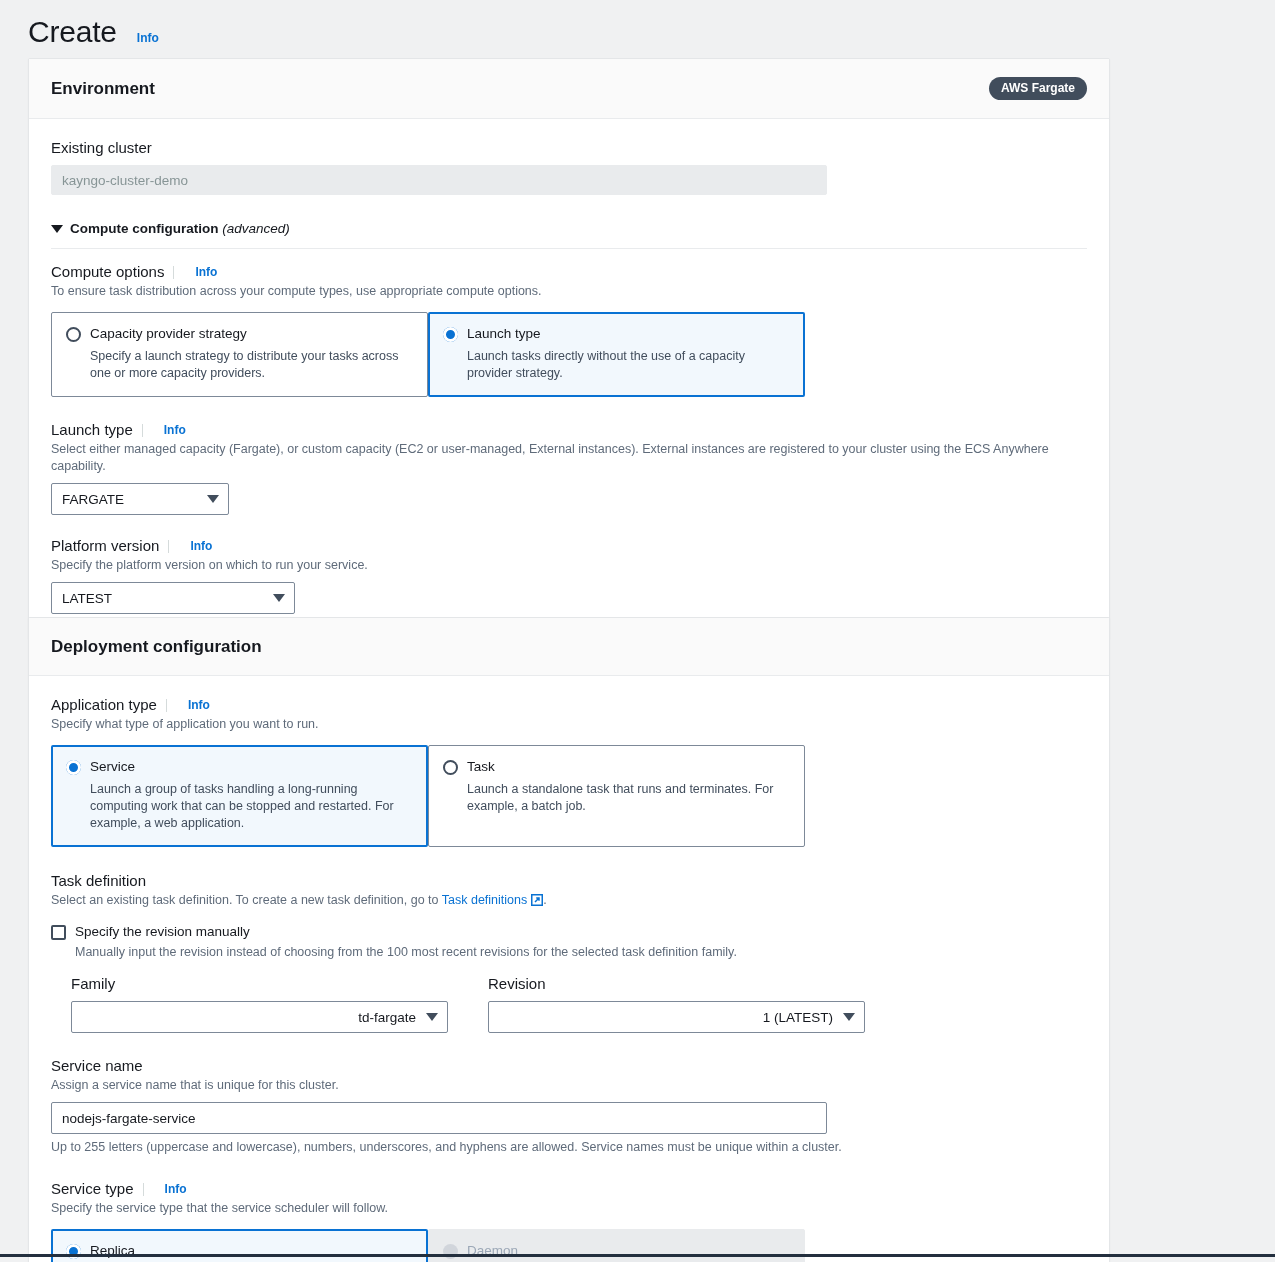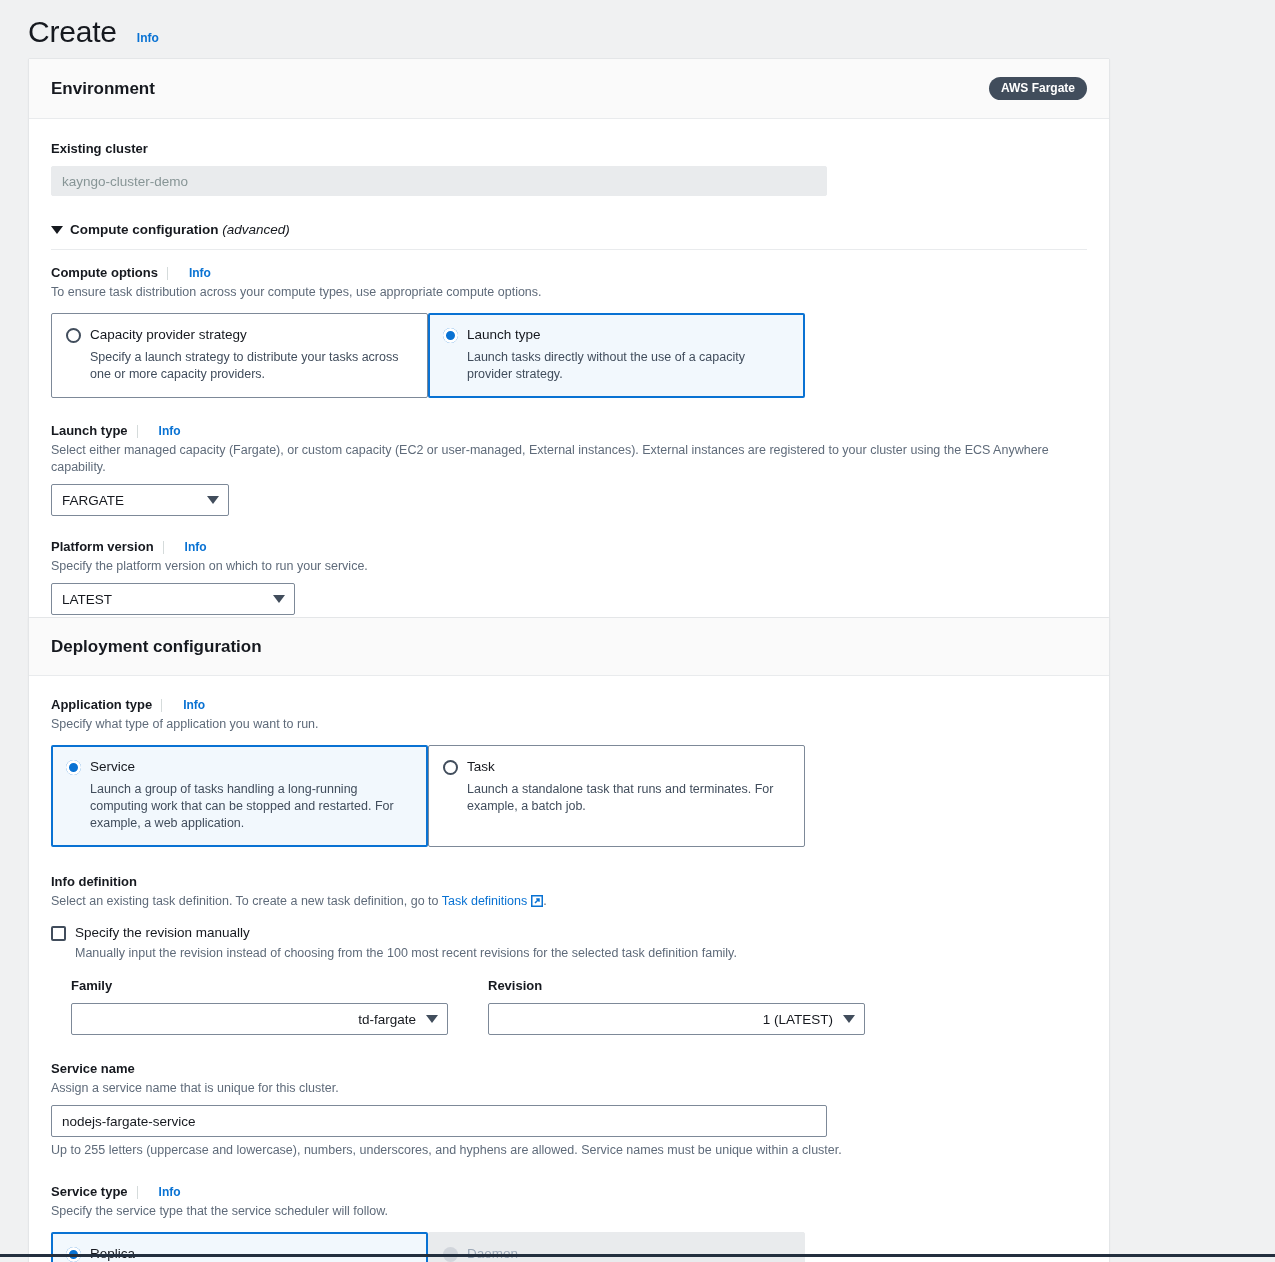--- a/index.html
+++ b/index.html
@@ -47,21 +47,21 @@
     font-size: 12px; font-weight: 700;
     border-radius: 14px; padding: 4px 12px 5px 12px;
     line-height: 14px; white-space: nowrap;
   }
   .card-body { padding: 20px 22px 24px 22px; }
 
   
   .field { margin-bottom: 0; }
   .label-row { display: flex; align-items: center; gap: 9px; }
   .label {
-    font-size: 13px; font-weight: 700; color: #16191f; line-height: 18px;
+    font-size: 15px; font-weight: 400; color: #16191f; line-height: 18px;
   }
   .sep { width: 1px; height: 13px; background: #d5dbdb; }
   .desc {
     font-size: 12.5px; color: #5f6b7a; line-height: 17px; margin-top: 2px;
   }
   .hint {
     font-size: 12.5px; color: #5f6b7a; line-height: 17px; margin-top: 5px;
   }
 
   .input-disabled {
@@ -263,21 +263,21 @@
             <div class="tile-top">
               <span class="radio"></span>
               <span class="tile-label">Task</span>
             </div>
             <div class="tile-desc">Launch a standalone task that runs and terminates. For example, a batch job.</div>
           </div>
         </div>
       </div>
 
       <div class="field" style="margin-top:25px;">
-        <span class="label">Info definition</span>
+        <span class="label">Task definition</span>
         <div class="desc"><span>Select an existing task definition. To create a new task definition, go to </span><a class="link">Task definitions</a><span class="ext-icon"><svg width="12" height="12" viewBox="0 0 12 12">
                 <rect x="0.75" y="0.75" width="10.5" height="10.5" fill="none" stroke="#0972d3" stroke-width="1.5"></rect>
                 <path d="M4 8 L8 4 M5.2 4 L8 4 L8 6.8" fill="none" stroke="#0972d3" stroke-width="1.5"></path>
               </svg></span><span>.</span></div>
 
         <div class="check-row">
           <span class="checkbox"></span>
           <span class="check-label">Specify the revision manually</span>
         </div>
         <div class="check-sub">Manually input the revision instead of choosing from the 100 most recent revisions for the selected task definition family.</div>

